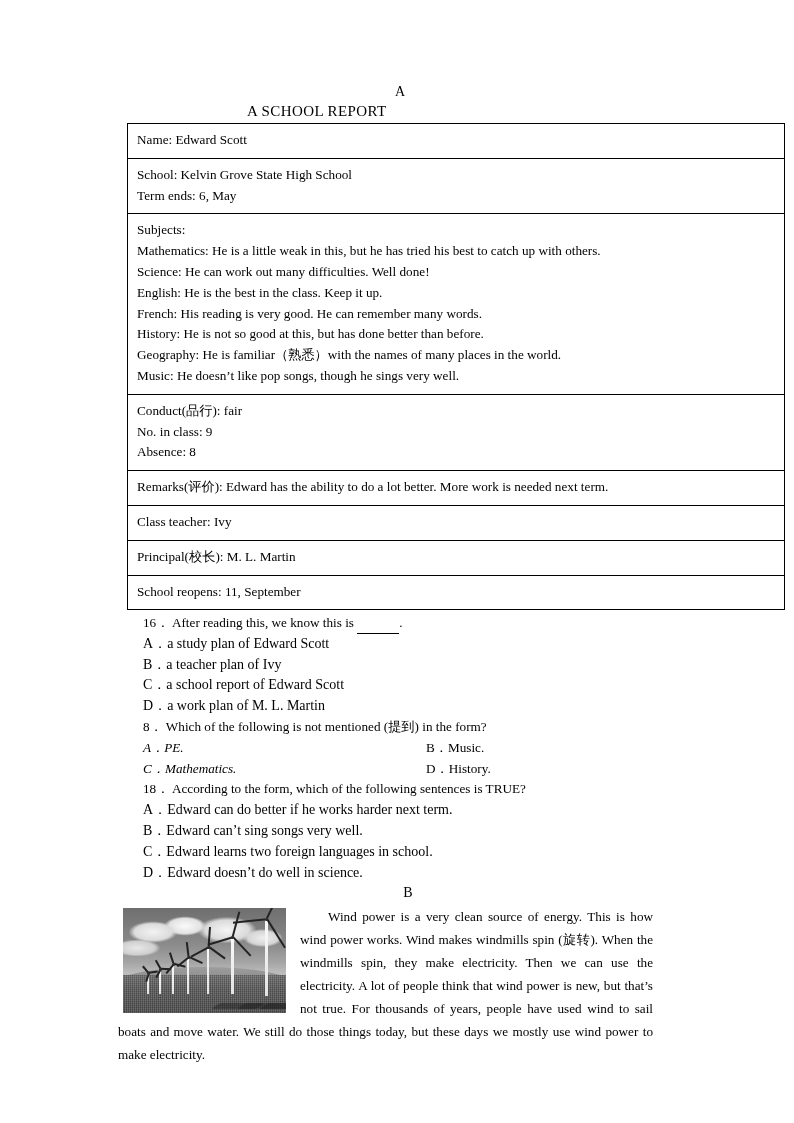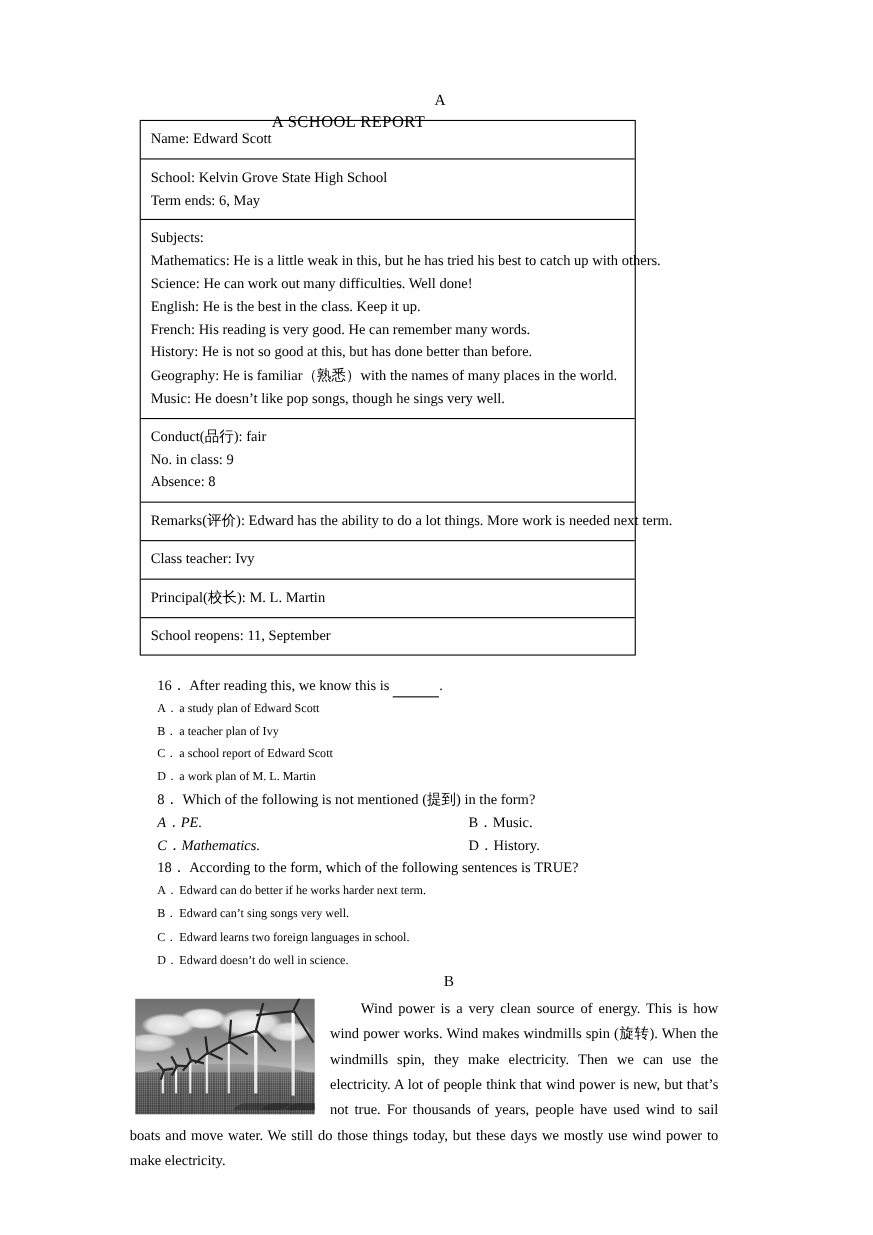--- a/index.html
+++ b/index.html
@@ -38,23 +38,23 @@
     top: 103px;
     left: 247px;
     font-size: 15px;
     letter-spacing: 0.4px;
     white-space: nowrap;
   }
 
   
   #school-report-table {
     position: absolute;
-    top: 109px;
+    top: 123px;
     left: 127px;
-    width: 451px;
+    width: 658px;
     border: 1.6px solid #000;
     border-collapse: collapse;
     box-sizing: border-box;
   }
   #school-report-table .trow {
     border-bottom: 1.6px solid #000;
     box-sizing: border-box;
     padding: 6px 9px 7px 9px;
   }
   #school-report-table .trow:last-child {
@@ -73,21 +73,21 @@
     left: 130px;
     width: 560px;
     margin-left: 13px;
   }
   .q-stem {
     font-size: 13.2px;
     line-height: 20.8px;
     white-space: nowrap;
   }
   .q-opt {
-    font-size: 11px;
+    font-size: 14px;
     line-height: 20.8px;
     white-space: nowrap;
   }
   .q-opt .opt-letter {
     display: inline-block;
     min-width: 20px;
   }
   .opt-row2col {
     display: flex;
     font-size: 13.2px;
@@ -204,21 +204,21 @@
         <div class="line">History:  He is not so good at this, but has done better than before.</div>
         <div class="line">Geography: He is familiar（熟悉）with the names of many places in the world.</div>
         <div class="line">Music: He doesn’t like  pop songs, though he sings very well.</div>
       </div>
       <div class="trow">
         <div class="line">Conduct(品行): fair</div>
         <div class="line">No. in class: 9</div>
         <div class="line">Absence: 8</div>
       </div>
       <div class="trow">
-        <div class="line">Remarks(评价): Edward has the ability  to do a lot things. More work is needed next term.</div>
+        <div class="line">Remarks(评价): Edward has the ability  to do a lot better. More work is needed next term.</div>
       </div>
       <div class="trow">
         <div class="line">Class teacher: Ivy</div>
       </div>
       <div class="trow">
         <div class="line">Principal(校长): M. L. Martin</div>
       </div>
       <div class="trow">
         <div class="line">School reopens: 11, September</div>
       </div>

